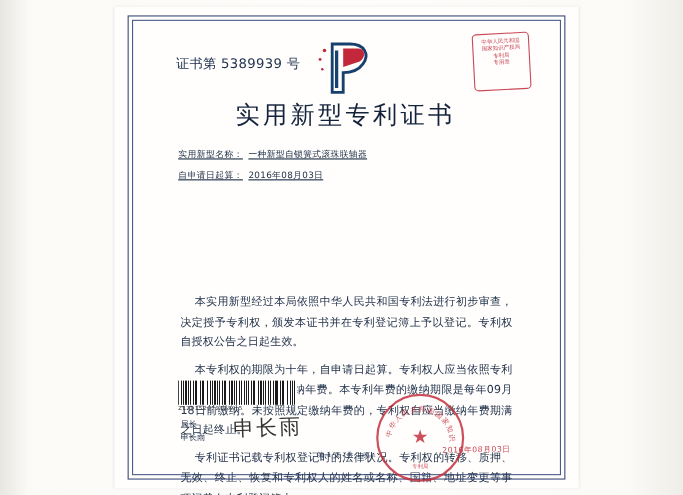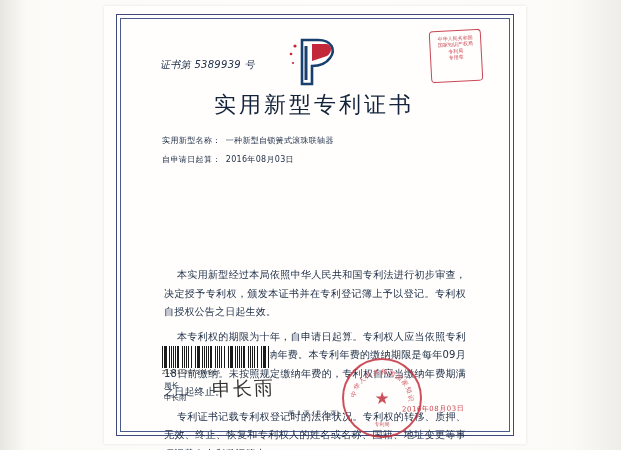--- a/index.html
+++ b/index.html
@@ -67,25 +67,24 @@
     top: 18px;
     width: 388px;
     height: 412px;
     z-index: 3;
   }
 
   
   .cert-no {
     position: absolute;
     left: 40px;
-    top: 40px;
-    font-size: 10px;
+    top: 32px;
+    font-size: 12px;
     color: #20324f;
     letter-spacing: 0.3px;
-    font-style: italic;
   }
 
   
   .emblem {
     position: absolute;
     left: 162px;
     top: 16px;
     width: 66px;
     height: 56px;
   }
@@ -129,20 +128,21 @@
     top: 118px;
     width: 310px;
   }
   .field-row {
     display: flex;
     align-items: flex-end;
     margin-bottom: 9.5px;
     font-size: 8px;
     color: #1b2b45;
     line-height: 1.2;
+    text-decoration: underline;
   }
   .field-label {
     white-space: nowrap;
     letter-spacing: 0.4px;
   }
   .field-value {
     margin-left: 5px;
     letter-spacing: 0.3px;
   }
 

